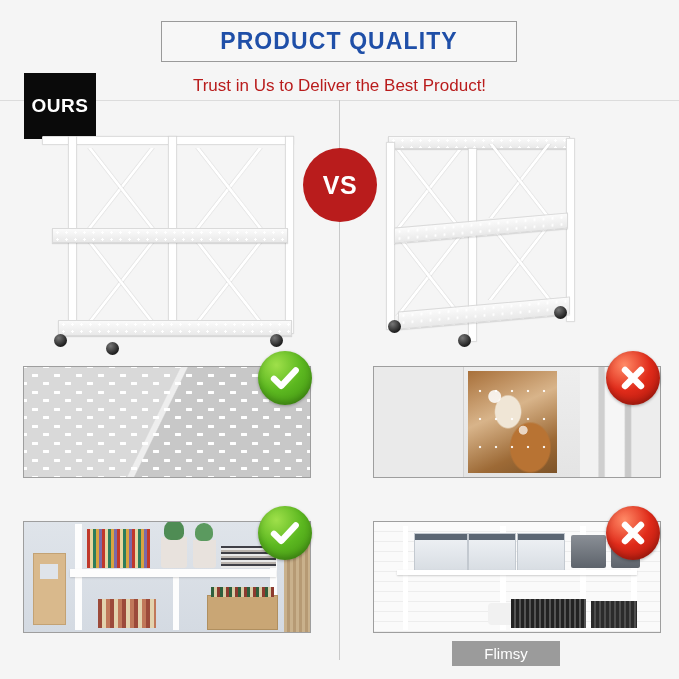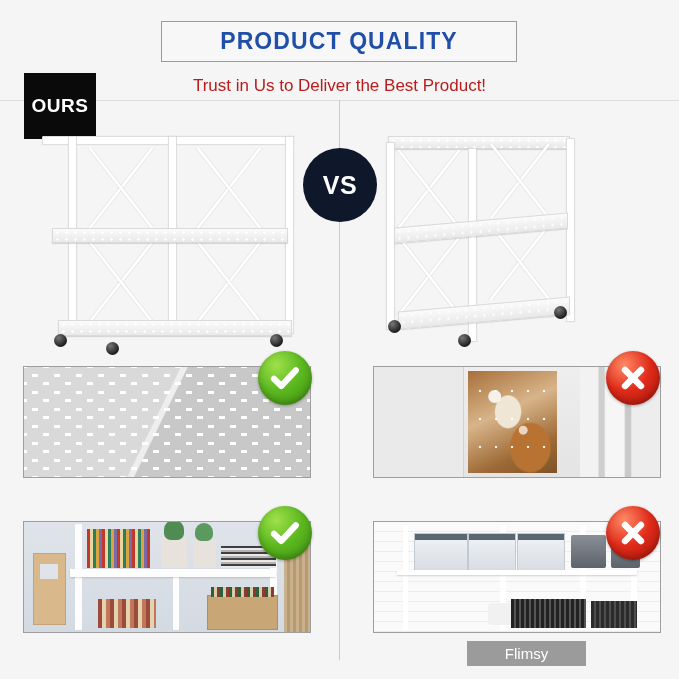--- a/index.html
+++ b/index.html
@@ -130,21 +130,21 @@
   }
 
   
   .vs {
     position: absolute;
     left: 303px;
     top: 148px;
     width: 74px;
     height: 74px;
     border-radius: 50%;
-    background: #0f172a;
+    background: #b91c1c;
     color: #ffffff;
     font-size: 25px;
     font-weight: bold;
     display: flex;
     align-items: center;
     justify-content: center;
     letter-spacing: 0.5px;
     z-index: 6;
     text-align: right;
   }
@@ -278,21 +278,21 @@
     font-size: 15px;
     font-weight: bold;
     color: #ffffff;
     box-sizing: border-box;
   }
   .cap-good { background: #0a0a0a; }
   .cap-bad  { background: #9b9b9b; font-weight: normal; }
   .cap-a-l { left: 120px; top: 486px; width: 96px; }
   .cap-a-r { left: 461px; top: 486px; width: 101px; }
   .cap-b-l { left: 103px; top: 641px; width: 128px; }
-  .cap-b-r { left: 467px; top: 641px; width: 119px; }
+  .cap-b-r { left: 452px; top: 641px; width: 108px; }
 </style>
 </head>
 <body>
 
 <div class="page">
 
   <div class="title-box">
     <span class="title-text">PRODUCT QUALITY</span>
   </div>
   <div class="subtitle">Trust in Us to Deliver the Best Product!</div>

